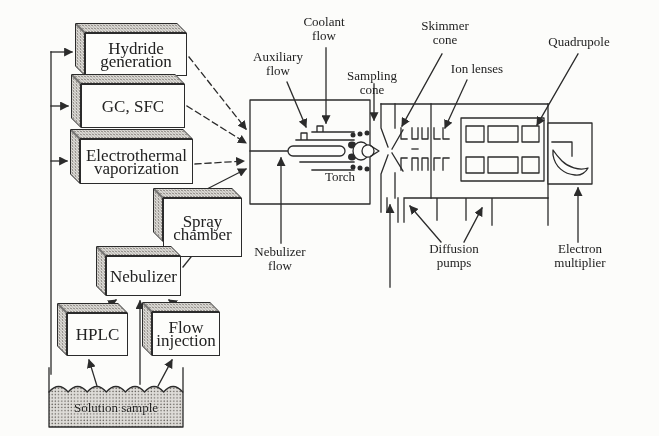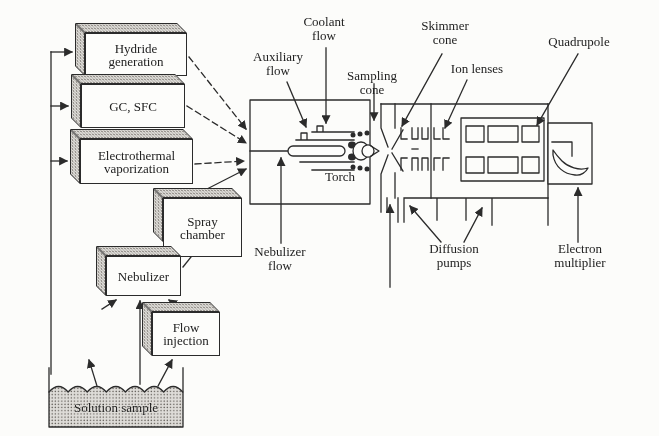--- a/index.html
+++ b/index.html
@@ -28,21 +28,21 @@
   .box3d .f-left { left:0; top:0; width:10px;  transform: skewY(45deg); transform-origin: top left; }
   .box3d .f-front {
     position:absolute; left:10px; top:10px; right:0; bottom:0;
     background:#fdfdfb;
     border:1.4px solid #2b2b2b;
     box-sizing:border-box;
     display:flex; align-items:center; justify-content:center;
     text-align:center;
   }
   .lbl {
-    font-size:13px;
+    font-size:17px;
     line-height:13px;
     white-space:pre-line;
     text-align:center;
   }
   .callout {
     position:absolute;
     transform: translateX(-50%);
     font-size:13px;
     line-height:13.5px;
     white-space:pre-line;
@@ -209,20 +209,27 @@
   </div>
 
   <div class="box3d" style="left:96px; top:246px; width:85px; height:50px;">
     <div class="f-top" style="width:75px;"></div>
     <div class="f-left" style="height:40px;"></div>
     <div class="f-front">
         <span class="lbl">Nebulizer</span>
       </div>
   </div>
 
+  <div class="box3d" style="left:57px; top:303px; width:71px; height:53px;">
+    <div class="f-top" style="width:61px;"></div>
+    <div class="f-left" style="height:43px;"></div>
+    <div class="f-front">
+        <span class="lbl">HPLC</span>
+      </div>
+  </div>
 
   <div class="box3d" style="left:142px; top:302px; width:78px; height:54px;">
     <div class="f-top" style="width:68px;"></div>
     <div class="f-left" style="height:44px;"></div>
     <div class="f-front">
         <span class="lbl">Flow
 injection</span>
       </div>
   </div>
 

